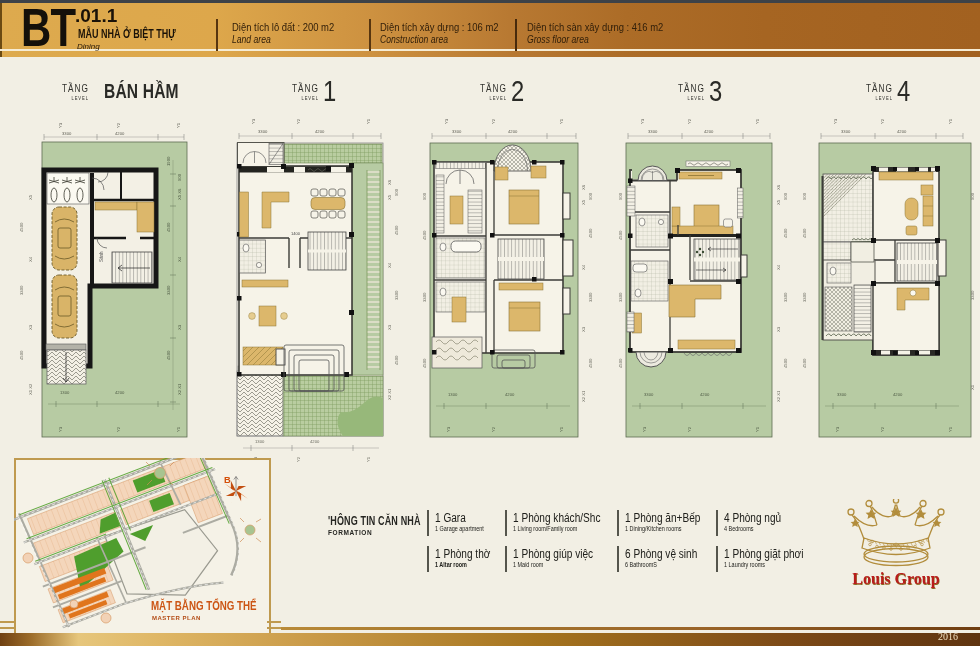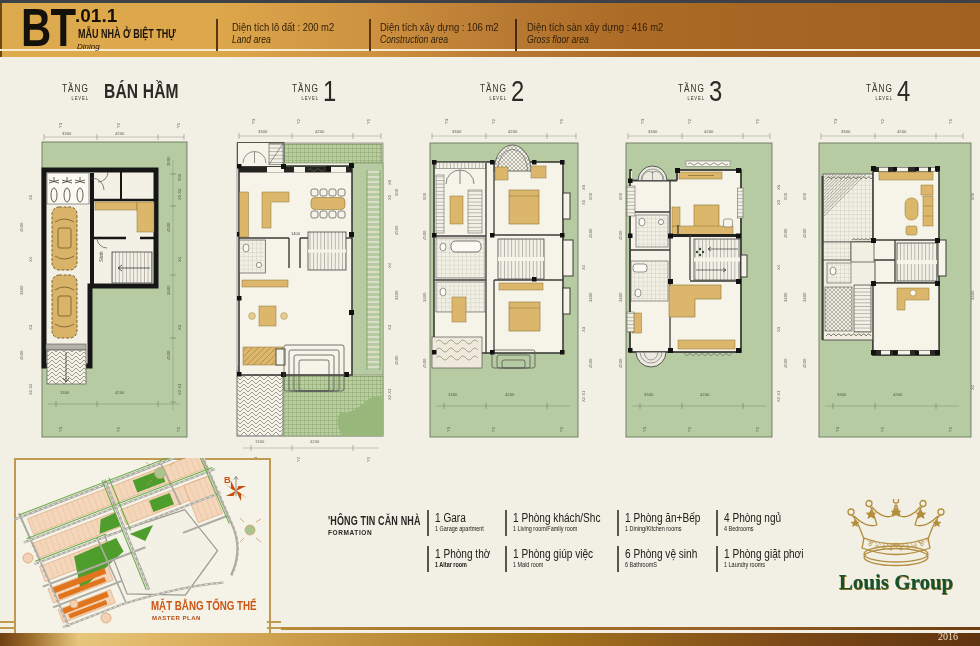--- a/index.html
+++ b/index.html
@@ -910,19 +910,19 @@
 
   <g fill="#b28d3c">
     <path d="M33,10 l1.7,3.4 3.7,0.4 -2.7,2.5 0.8,3.6 -3.5,-1.9 -3.5,1.9 0.8,-3.6 -2.7,-2.5 3.7,-0.4 Z"></path>
     <path d="M58,8 l1.7,3.4 3.7,0.4 -2.7,2.5 0.8,3.6 -3.5,-1.9 -3.5,1.9 0.8,-3.6 -2.7,-2.5 3.7,-0.4 Z"></path>
     <path d="M83,10 l1.7,3.4 3.7,0.4 -2.7,2.5 0.8,3.6 -3.5,-1.9 -3.5,1.9 0.8,-3.6 -2.7,-2.5 3.7,-0.4 Z"></path>
     <path d="M17,20 l1.4,2.8 3,0.3 -2.2,2 0.6,3 -2.8,-1.6 -2.8,1.6 0.6,-3 -2.2,-2 3,-0.3 Z"></path>
     <path d="M99,20 l1.4,2.8 3,0.3 -2.2,2 0.6,3 -2.8,-1.6 -2.8,1.6 0.6,-3 -2.2,-2 3,-0.3 Z"></path>
   </g>
 </svg>
 
-<div class="abs" style="left:836px;top:570px;width:120px;text-align:center;font-family:'Liberation Serif',serif;font-size:21px;font-weight:bold;color:#14532d;text-shadow:0.5px 0.5px 0 #8a6a20;">Louis Group</div>
+<div class="abs" style="left:836px;top:570px;width:120px;text-align:center;font-family:'Liberation Serif',serif;font-size:16px;font-weight:bold;color:#b91c1c;text-shadow:0.5px 0.5px 0 #8a6a20;">Louis Group</div>
 
 <div class="abs" style="left:281px;top:627px;width:699px;height:3px;background:linear-gradient(90deg,#b98a38 0%,#a97a2e 20%,#9a6428 60%,#6f3d10 100%);"></div>
 
 <div class="abs" style="left:0;top:633px;width:980px;height:13px;background:linear-gradient(90deg,#6f4012 0%,#9a6a28 3%,#e6c67c 8%,#dfb766 16%,#c99a48 32%,#a5741f 55%,#7d4a17 80%,#5f3410 100%);"></div>
 
 <div class="abs" style="left:938px;top:631px;font-family:'Liberation Serif',serif;font-size:10px;color:#f3e2c4;">2016</div>
 
 </body></html>

